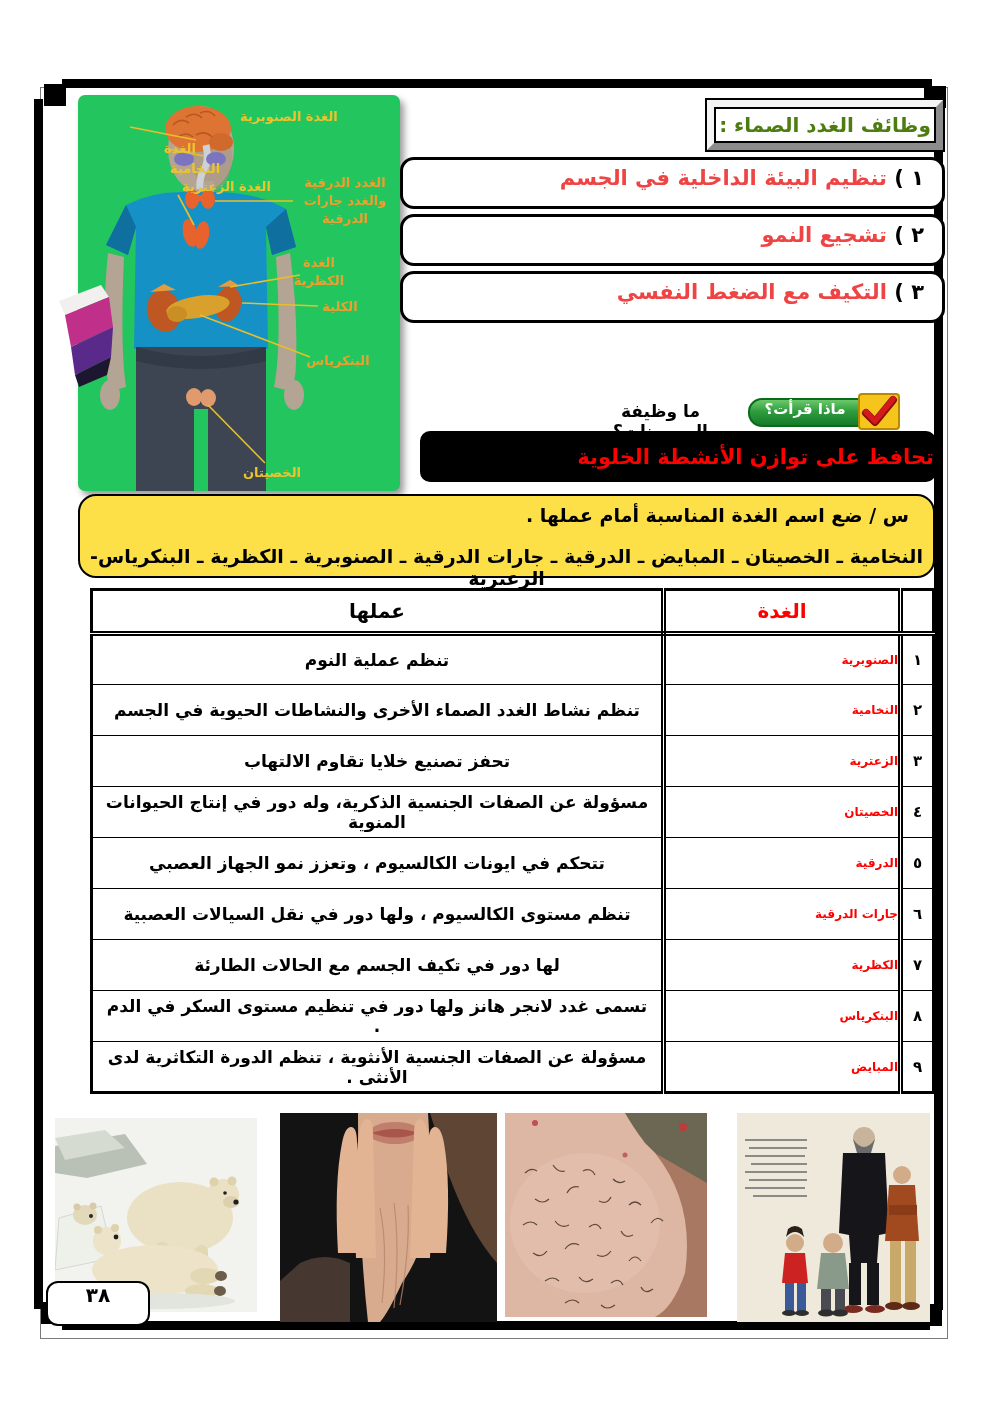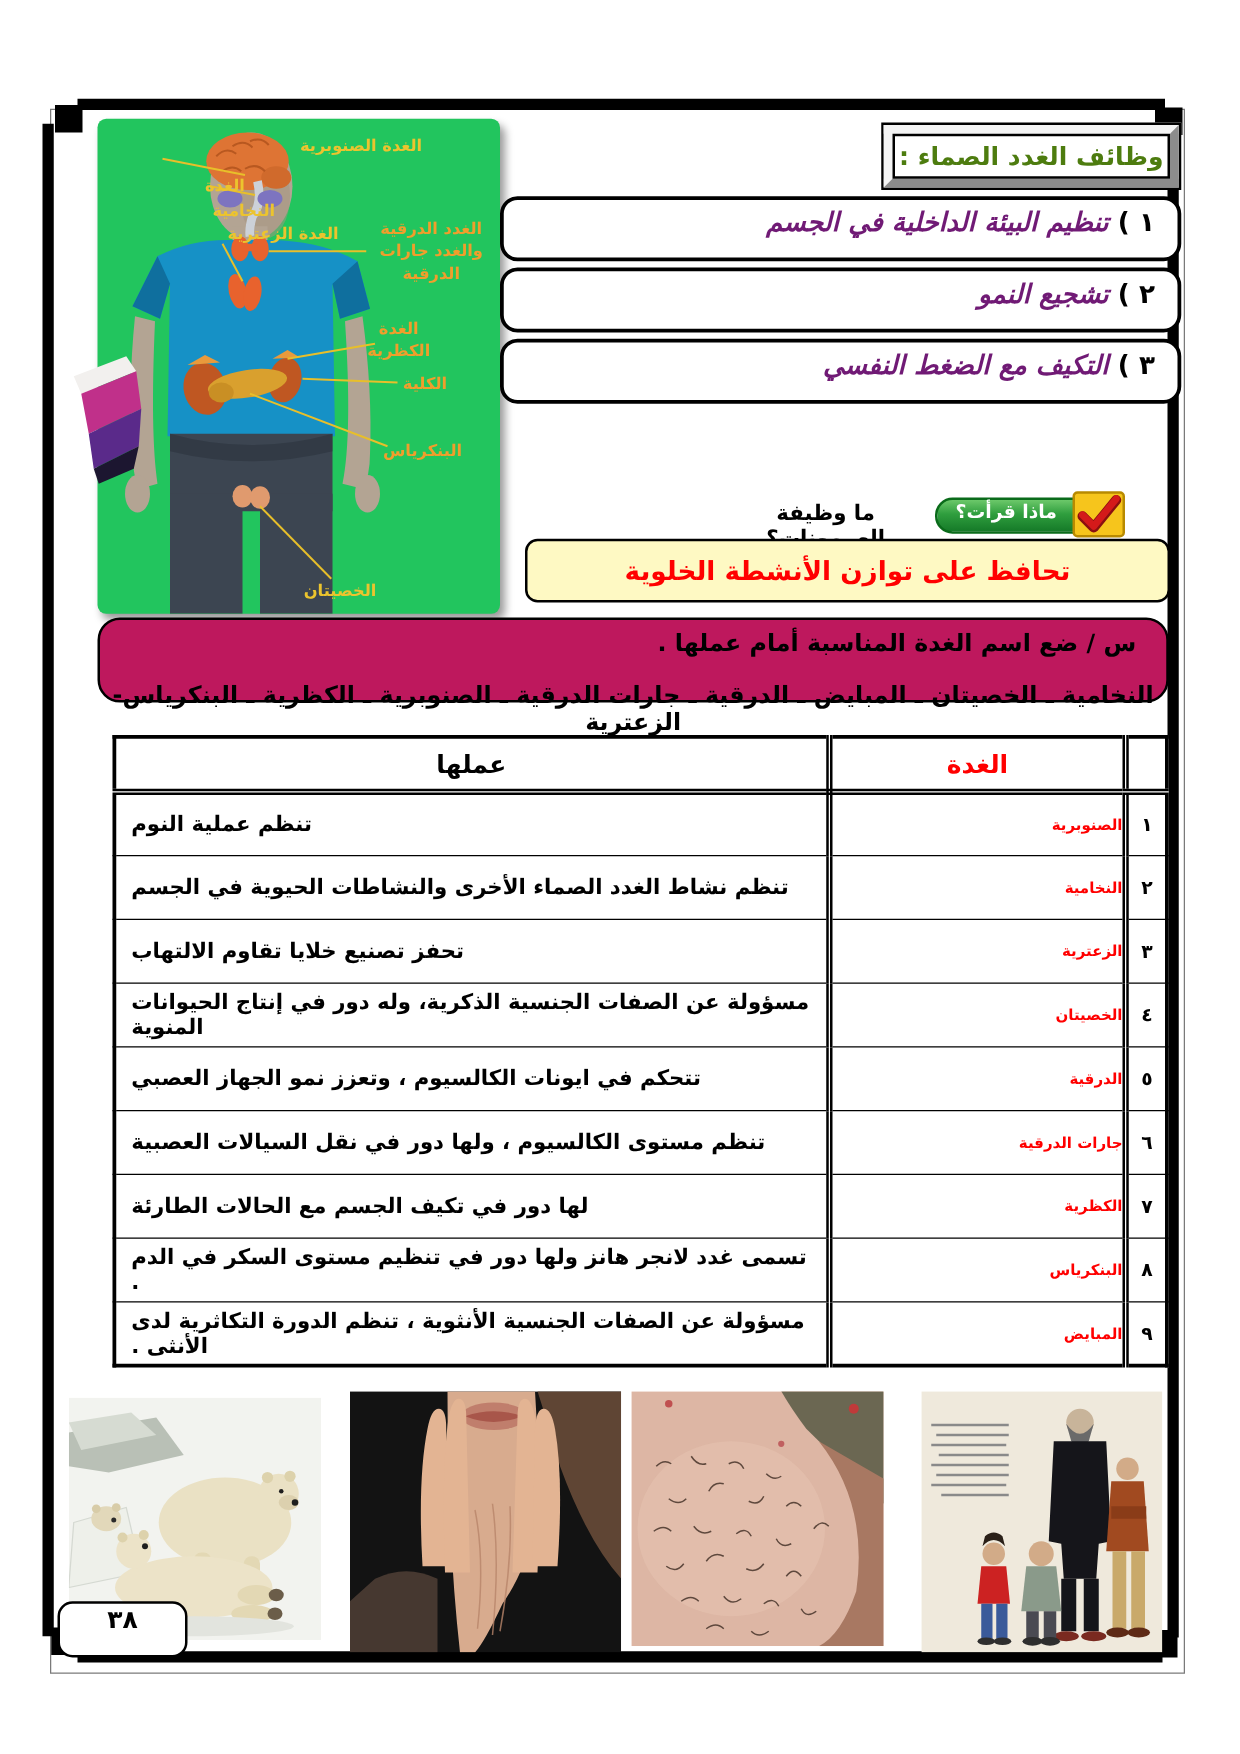--- a/index.html
+++ b/index.html
@@ -32,56 +32,56 @@
                  border-color:#f4f4f4 #8c8c8c #8c8c8c #f4f4f4; }
   .title-inner { width:100%; height:100%; border:2px solid #000; display:flex;
                  align-items:center; justify-content:center;
                  font-size:20px; font-weight:bold; color:#4d7c0f; }
 
   
   .fn-box { position:absolute; left:400px; width:545px; height:52px; background:#fff;
             border:3px solid #000; border-radius:14px; direction:rtl;
             padding:6px 18px 0 10px; font-size:21px; font-weight:bold; }
   .fn-num  { color:#000; }
-  .fn-text { color:#701a75;font-style:italic; }
+  .fn-text { color:#ef4444; }
 
   
   .rc-question { position:absolute; left:578px; top:401px; width:165px; text-align:center;
                  font-size:17px; font-weight:bold; color:#000; direction:rtl; }
   .rc-badge { position:absolute; left:748px; top:398px; width:142px; height:29px;
               border-radius:14px; border:2px solid #0a6b1a;
               background:linear-gradient(#6cc86a 0%, #2f9e3e 45%, #157a28 100%);
               color:#fff; font-size:15px; font-weight:bold;
               display:flex; justify-content:center;
               padding-left:6px; padding-right:34px; direction:rtl; }
   .rc-check { position:absolute; left:858px; top:393px; width:42px; height:37px;
               background:#f6c51c; border:2px solid #b88a00; border-radius:4px; z-index:2; }
   .answer-box { position:absolute; left:420px; top:431px; width:516px; height:51px;
-                border:2.5px solid #000; border-radius:10px; background:#fef9c3;
-                display:flex; align-items:center; justify-content:center;
+                border:2.5px solid #000; border-radius:10px; background:#000000;
+                display:flex; align-items:center; justify-content:flex-start;
                 font-size:21px; font-weight:bold; color:#ff0000; direction:rtl; }
 
   
-  .exercise { position:absolute; left:78px; top:494px; width:857px; height:68px;
-              border:2px solid #000; border-radius:18px; background:#be185d; direction:rtl; }
+  .exercise { position:absolute; left:78px; top:494px; width:857px; height:84px;
+              border:2px solid #000; border-radius:18px; background:#fde047; direction:rtl; }
   .ex-prompt { padding:8px 24px 0 0; font-size:19px; font-weight:bold; color:#000; text-align:right; }
   .ex-bank   { margin-top:19px; font-size:19px; font-weight:bold; color:#000; text-align:center; }
 
   
   .gland-table { position:absolute; left:90px; top:588px; width:845px;
                  border-collapse:collapse; direction:rtl; background:#fff;
                  border:3px solid #000; table-layout:fixed; }
   .gland-table th, .gland-table td { border:1.5px solid #000; }
   .gland-table th { height:44px; font-size:20px; font-weight:bold; text-align:center;
                     border-bottom:5px double #000; }
   .gland-table td { height:51px; }
   .col-num   { width:33px;  text-align:center; font-size:15px; font-weight:bold; }
   .col-gland { width:237px; font-size:12px; font-weight:bold; color:#ff0000;
                border-left:5px double #000 !important; border-right:5px double #000 !important; }
-  .col-func  { text-align:left; font-size:17px; font-weight:bold; color:#000; padding:2px 12px; }
+  .col-func  { text-align:center; font-size:17px; font-weight:bold; color:#000; padding:2px 12px; }
 
   
   .photo { position:absolute; overflow:hidden; }
   .photo svg { display:block; }
   .ph-bears  { left:55px;  top:1118px; width:202px; height:194px; }
   .ph-woman  { left:280px; top:1113px; width:217px; height:209px; }
   .ph-neck   { left:505px; top:1113px; width:202px; height:204px; }
   .ph-growth { left:737px; top:1113px; width:193px; height:209px; }
 
   

